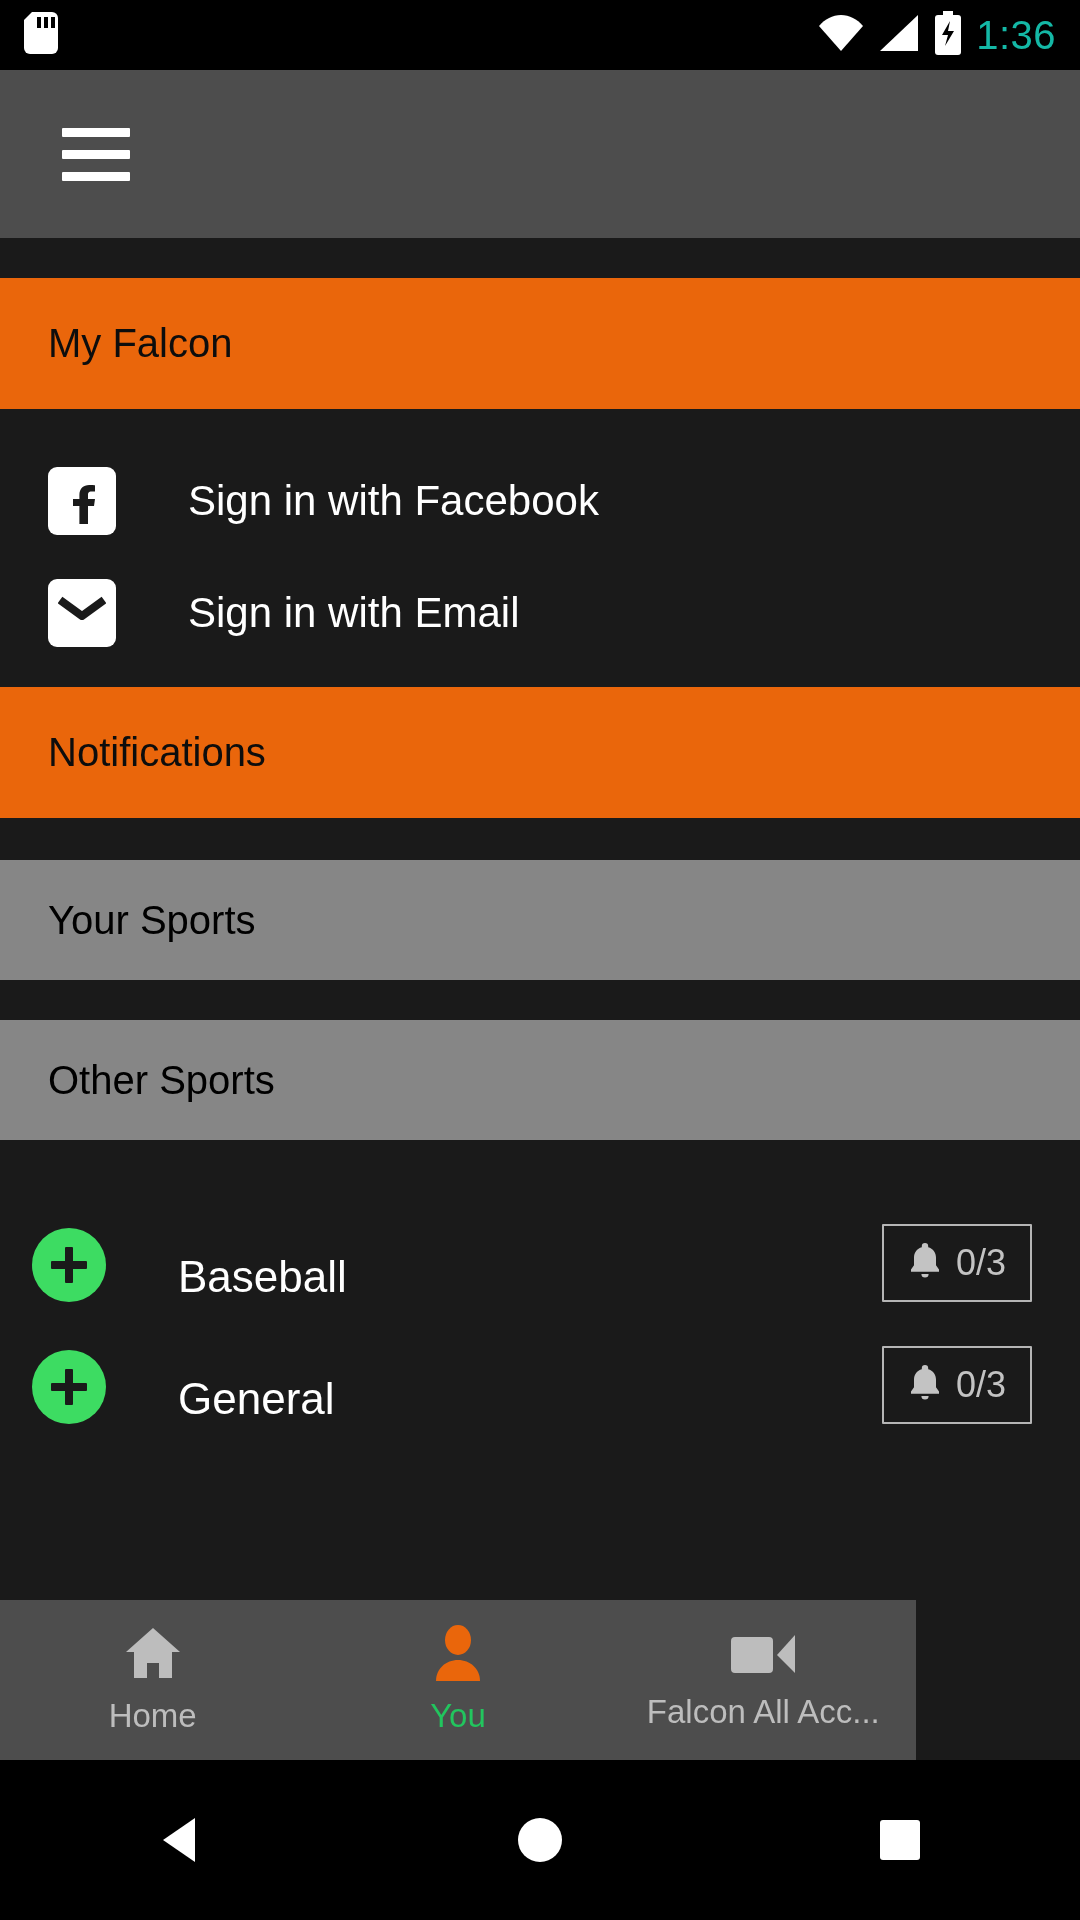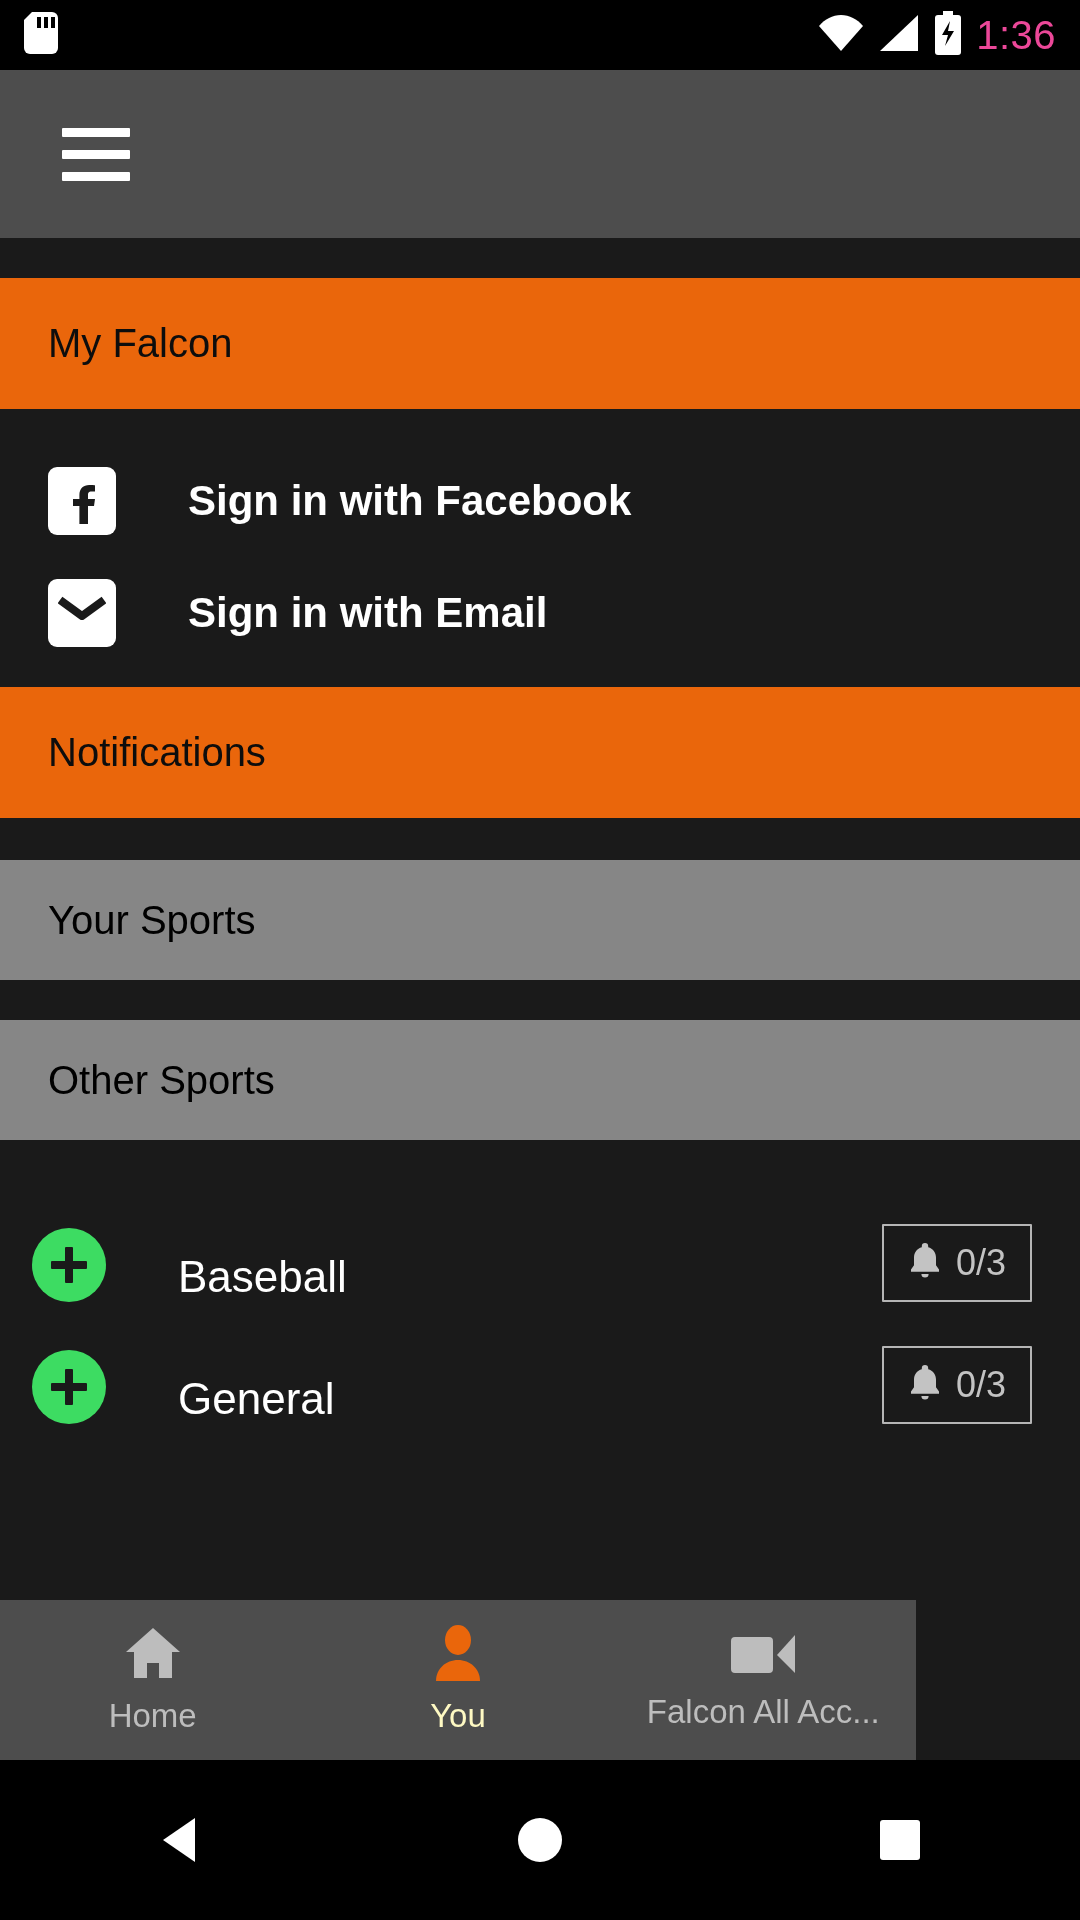--- a/index.html
+++ b/index.html
@@ -7,21 +7,21 @@
     width:1080px; height:1920px;
     background:#000;
     font-family:"Liberation Sans", sans-serif;
     overflow:hidden;
   }
   .phone { position:relative; width:1080px; height:1920px; background:#1a1a1a; }
 
   
   .statusbar {
     height:70px; background:#000; display:flex; align-items:center;
-    padding:0 24px; color:#ec4899;
+    padding:0 24px; color:#14b8a6;
   }
   .sb-left { display:flex; align-items:center; gap:10px; }
   .sb-right { margin-left:auto; display:flex; align-items:center; gap:14px; }
   .sb-time { font-size:40px; letter-spacing:0.5px; font-weight:400; }
 
   
   .appbar {
     height:168px; background:#4d4d4d; display:flex; align-items:center;
     padding-left:62px;
   }
@@ -34,21 +34,21 @@
     background:#ea660b; height:131px; display:flex; align-items:center;
     padding-left:48px;
   }
   .sect-orange .lbl { font-size:40px; color:#0d0d0d; }
   .sect-gray {
     background:#868686; height:120px; display:flex; align-items:center;
     padding-left:48px;
   }
   .sect-gray .lbl { font-size:40px; color:#000000; }
 
-  .signin-wrap { background:#1a1a1a; padding:36px 0 18px 0;font-weight:bold; }
+  .signin-wrap { background:#1a1a1a; padding:36px 0 18px 0; }
   .signin-row {
     display:flex; align-items:center; height:112px; padding-left:48px; cursor:pointer;
   }
   .sq-icon {
     width:68px; height:68px; background:#fff; border-radius:9px;
     display:flex; align-items:center; justify-content:center; flex:0 0 auto;
   }
   .signin-label { font-size:42px; color:#fff; margin-left:72px; }
 
   .sports-wrap { background:#1a1a1a; padding-top:40px; padding-bottom:24px; }
@@ -79,21 +79,21 @@
     background:#4d4d4d; display:flex;
   }
   .navitem {
     flex:1; display:flex; flex-direction:column; align-items:center;
     justify-content:center; gap:12px; cursor:pointer; overflow:hidden;
   }
   .navlabel {
     font-size:33px; color:#bdbdbd; white-space:nowrap;
     overflow:hidden; text-overflow:ellipsis; max-width:100%;
   }
-  .navitem.active .navlabel { color:#fef9c3; }
+  .navitem.active .navlabel { color:#22c55e; }
 
   
   .androidnav {
     position:absolute; left:0; bottom:0; width:1080px; height:160px;
     background:#000; display:flex; align-items:center; justify-content:space-around;
   }
   .an-btn { width:120px; display:flex; align-items:center; justify-content:center; cursor:pointer; }
 </style>
 </head>
 <body>

